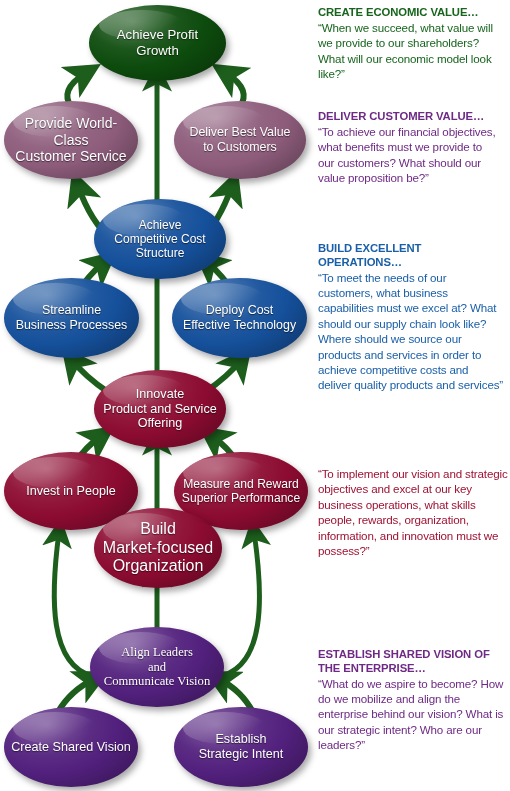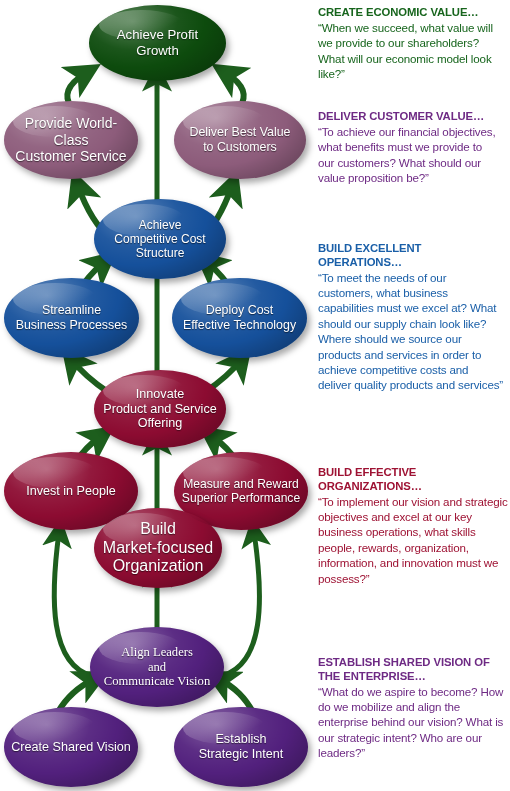--- a/index.html
+++ b/index.html
@@ -220,22 +220,21 @@
     <span class="head">DELIVER CUSTOMER VALUE…</span>
     <span class="body">“To achieve our financial objectives, what benefits must we provide to our customers? What should our value proposition be?”</span>
   </div>
 
   <div class="note n-blue" style="left:318px; top:242px; width:186px;">
     <span class="head">BUILD EXCELLENT OPERATIONS…</span>
     <span class="body">“To meet the needs of our customers, what business capabilities must we excel at? What should our supply chain look like? Where should we source our products and services in order to achieve competitive costs and deliver quality products and services”</span>
   </div>
 
   <div class="note n-maroon" style="left:318px; top:466px; width:190px;">
-    <span class="head">BUILD EFFECTIVE ORGANIZATIONS…</span>
     <span class="body">“To implement our vision and strategic objectives and excel at our key business operations, what skills people, rewards, organization, information, and innovation must we possess?”</span>
   </div>
 
-  <div class="note n-violet" style="left:318px; top:648px; width:186px;margin-top:8px;">
+  <div class="note n-violet" style="left:318px; top:648px; width:186px;">
     <span class="head">ESTABLISH SHARED VISION OF THE ENTERPRISE…</span>
     <span class="body">“What do we aspire to become? How do we mobilize and align the enterprise behind our vision? What is our strategic intent? Who are our leaders?”</span>
   </div>
 
 </div>
 
 </body></html>

